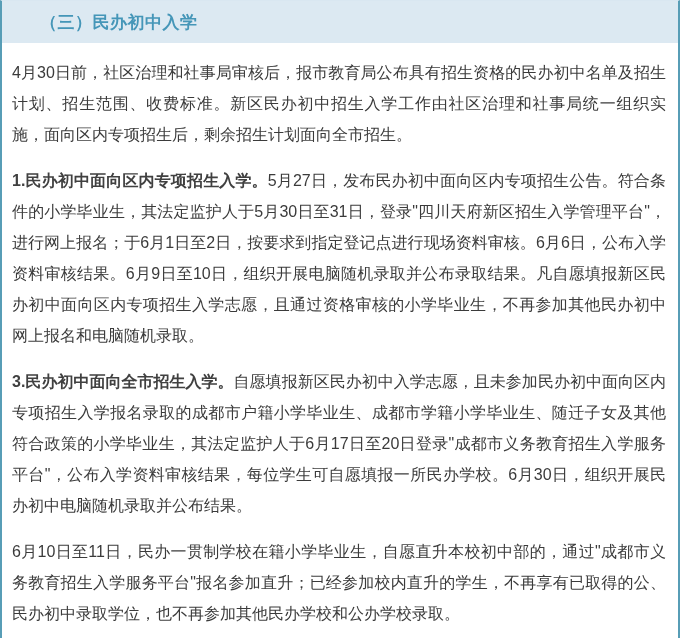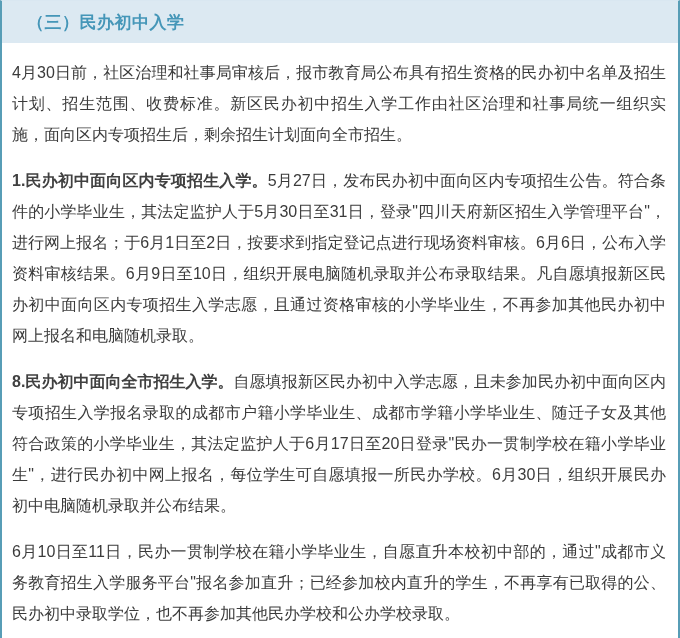--- a/index.html
+++ b/index.html
@@ -17,21 +17,21 @@
     border-left: 2px solid #579db6;
     border-right: 2px solid #579db6;
     border-top: 1px solid #d9e7f1;
     overflow: hidden;
   }
   .section-header {
     height: 42px;
     background: #dce9f2;
     display: flex;
     align-items: center;
-    padding-left: 25px;
+    padding-left: 38px;
   }
   .section-title {
     color: #4596b8;
     font-size: 17px;
     font-weight: bold;
     letter-spacing: 0.5px;
   }
   .content {
     padding: 14px 12px 0 10px;
     font-size: 16px;
@@ -51,16 +51,16 @@
 </head>
 <body>
 
 <div class="page">
   <div class="section-header">
     <span class="section-title">（三）民办初中入学</span>
   </div>
   <div class="content">
     <p><span class="lead"></span><span>4月30日前，社区治理和社事局审核后，报市教育局公布具有招生资格的民办初中名单及招生计划、招生范围、收费标准。新区民办初中招生入学工作由社区治理和社事局统一组织实施，面向区内专项招生后，剩余招生计划面向全市招生。</span></p>
     <p><span class="lead">1.民办初中面向区内专项招生入学。</span><span>5月27日，发布民办初中面向区内专项招生公告。符合条件的小学毕业生，其法定监护人于5月30日至31日，登录"四川天府新区招生入学管理平台"，进行网上报名；于6月1日至2日，按要求到指定登记点进行现场资料审核。6月6日，公布入学资料审核结果。6月9日至10日，组织开展电脑随机录取并公布录取结果。凡自愿填报新区民办初中面向区内专项招生入学志愿，且通过资格审核的小学毕业生，不再参加其他民办初中网上报名和电脑随机录取。</span></p>
-    <p><span class="lead">8.民办初中面向全市招生入学。</span><span>自愿填报新区民办初中入学志愿，且未参加民办初中面向区内专项招生入学报名录取的成都市户籍小学毕业生、成都市学籍小学毕业生、随迁子女及其他符合政策的小学毕业生，其法定监护人于6月17日至20日登录"民办一贯制学校在籍小学毕业生"，进行民办初中网上报名，每位学生可自愿填报一所民办学校。6月30日，组织开展民办初中电脑随机录取并公布结果。</span></p>
+    <p><span class="lead">3.民办初中面向全市招生入学。</span><span>自愿填报新区民办初中入学志愿，且未参加民办初中面向区内专项招生入学报名录取的成都市户籍小学毕业生、成都市学籍小学毕业生、随迁子女及其他符合政策的小学毕业生，其法定监护人于6月17日至20日登录"成都市义务教育招生入学服务平台"，公布入学资料审核结果，每位学生可自愿填报一所民办学校。6月30日，组织开展民办初中电脑随机录取并公布结果。</span></p>
     <p><span class="lead"></span><span>6月10日至11日，民办一贯制学校在籍小学毕业生，自愿直升本校初中部的，通过"成都市义务教育招生入学服务平台"报名参加直升；已经参加校内直升的学生，不再享有已取得的公、民办初中录取学位，也不再参加其他民办学校和公办学校录取。</span></p>
   </div>
 </div>
 
 </body></html>

